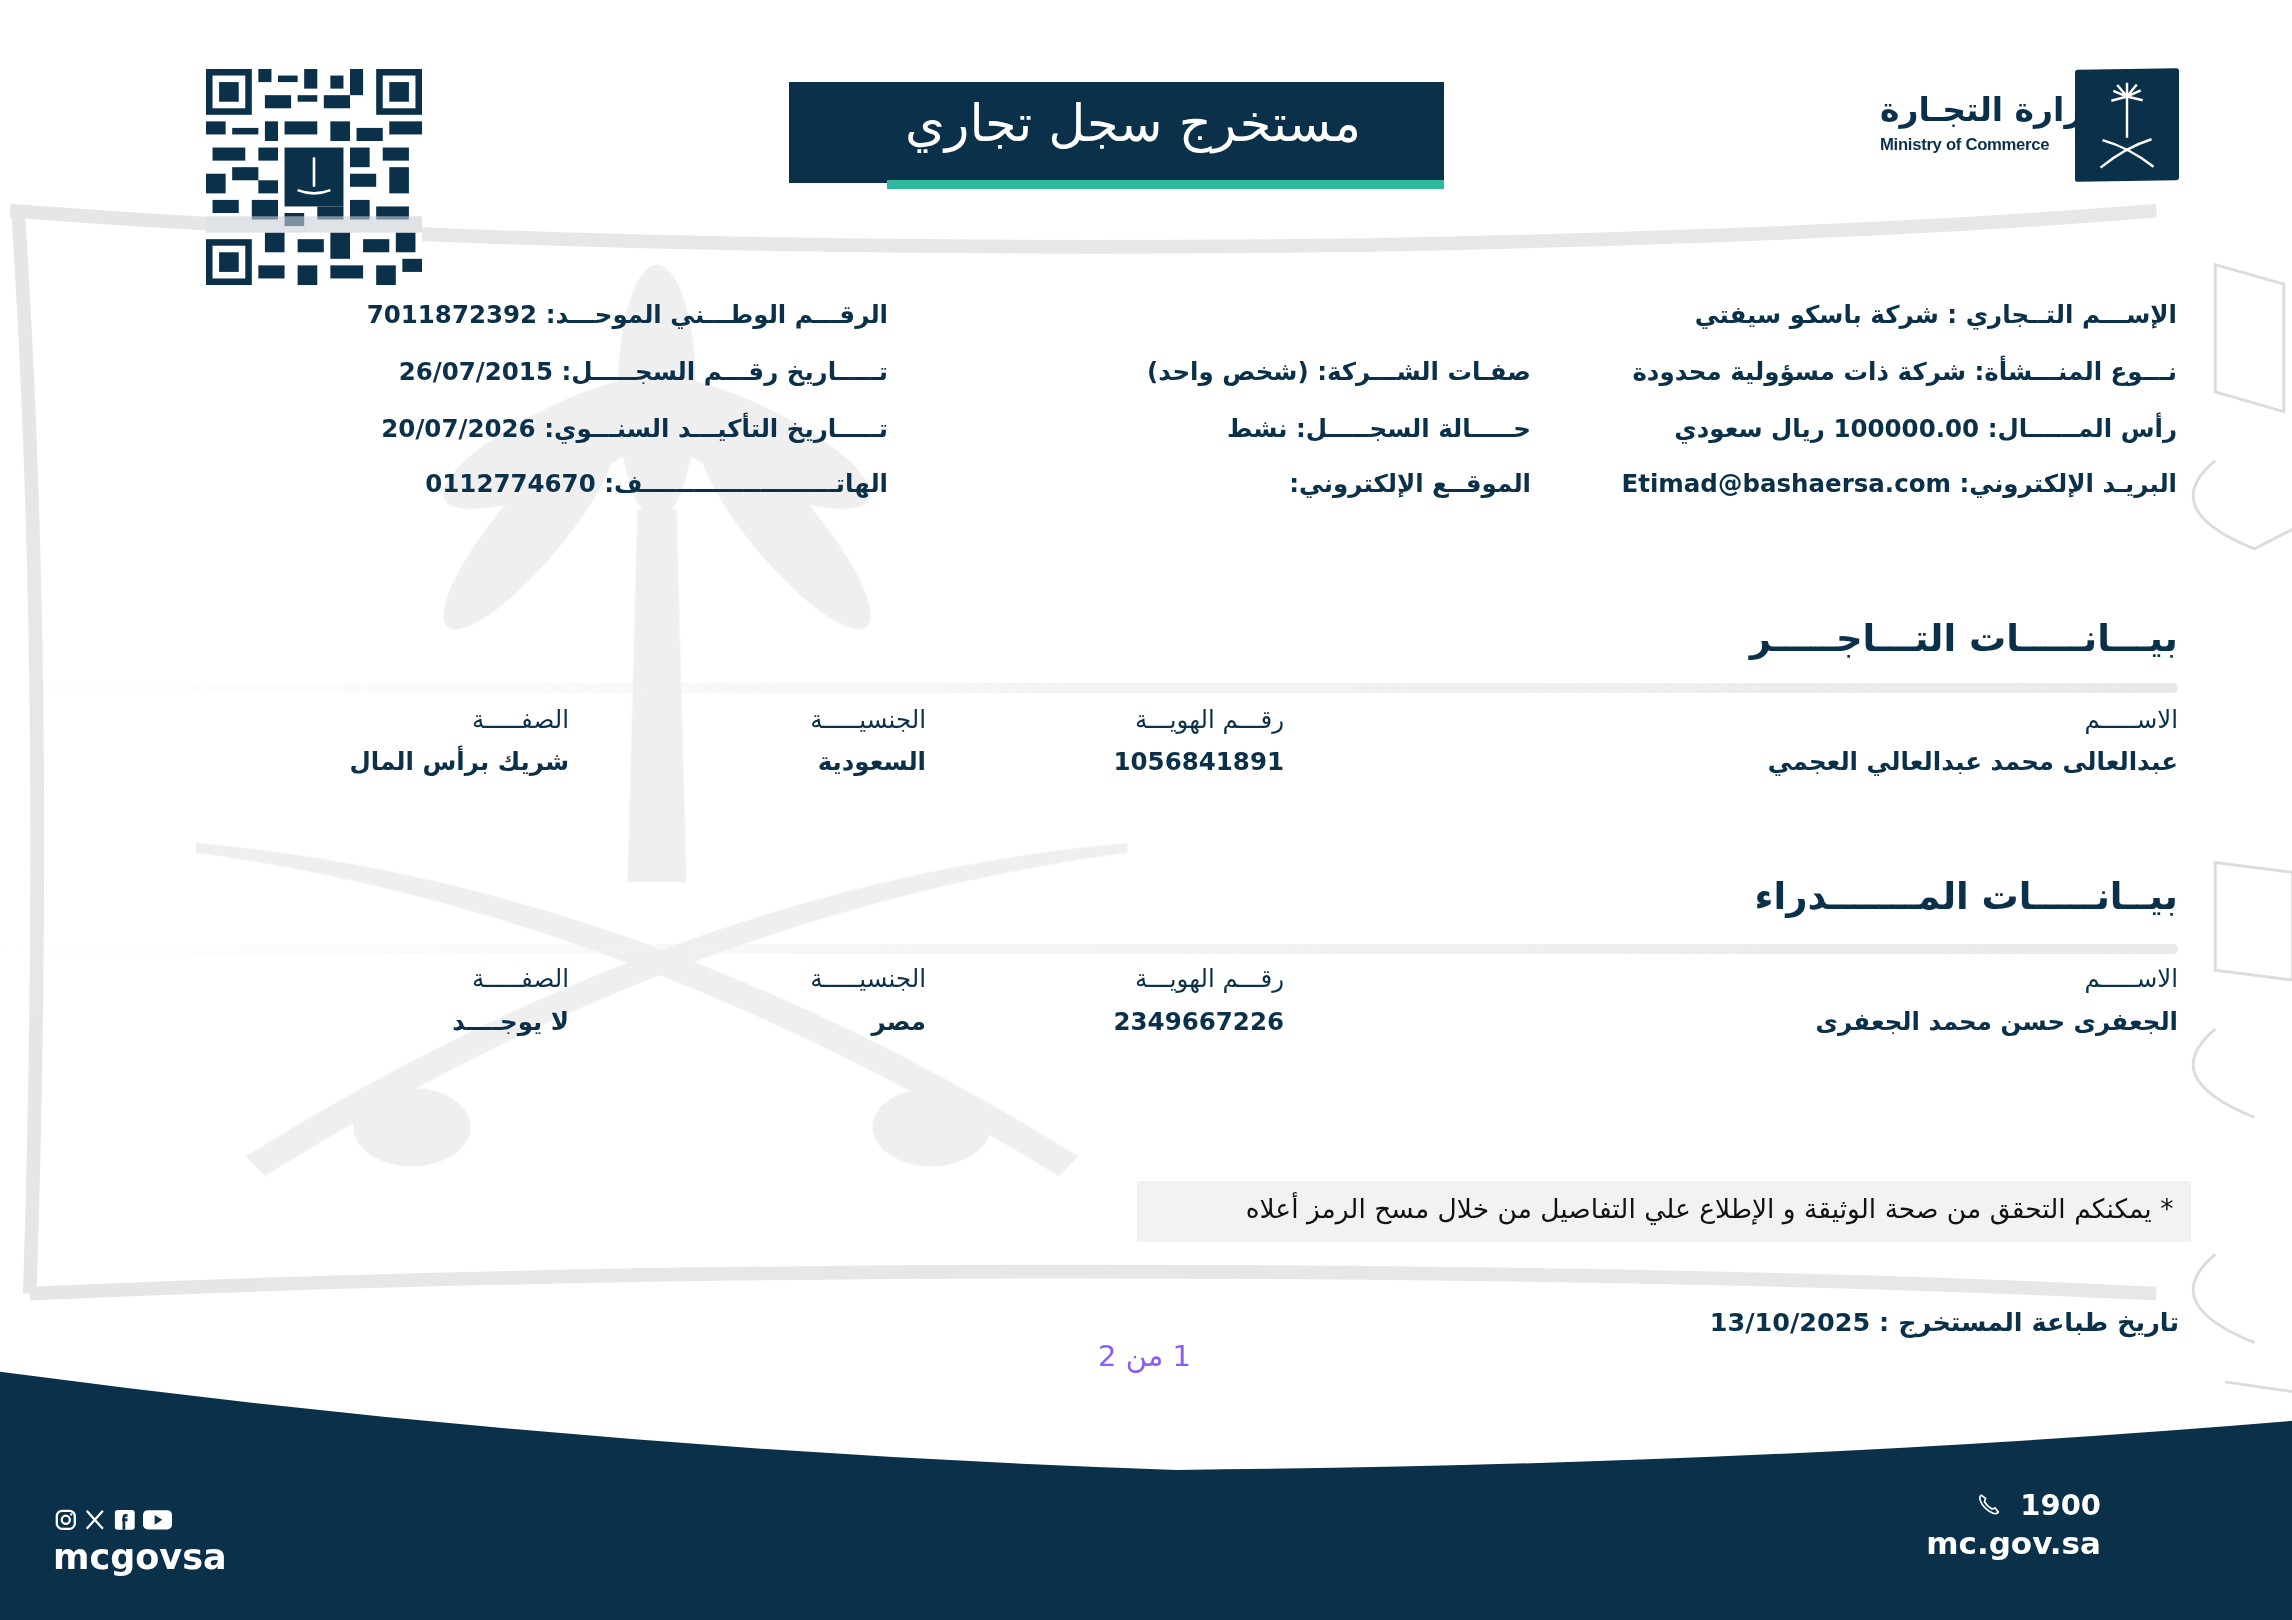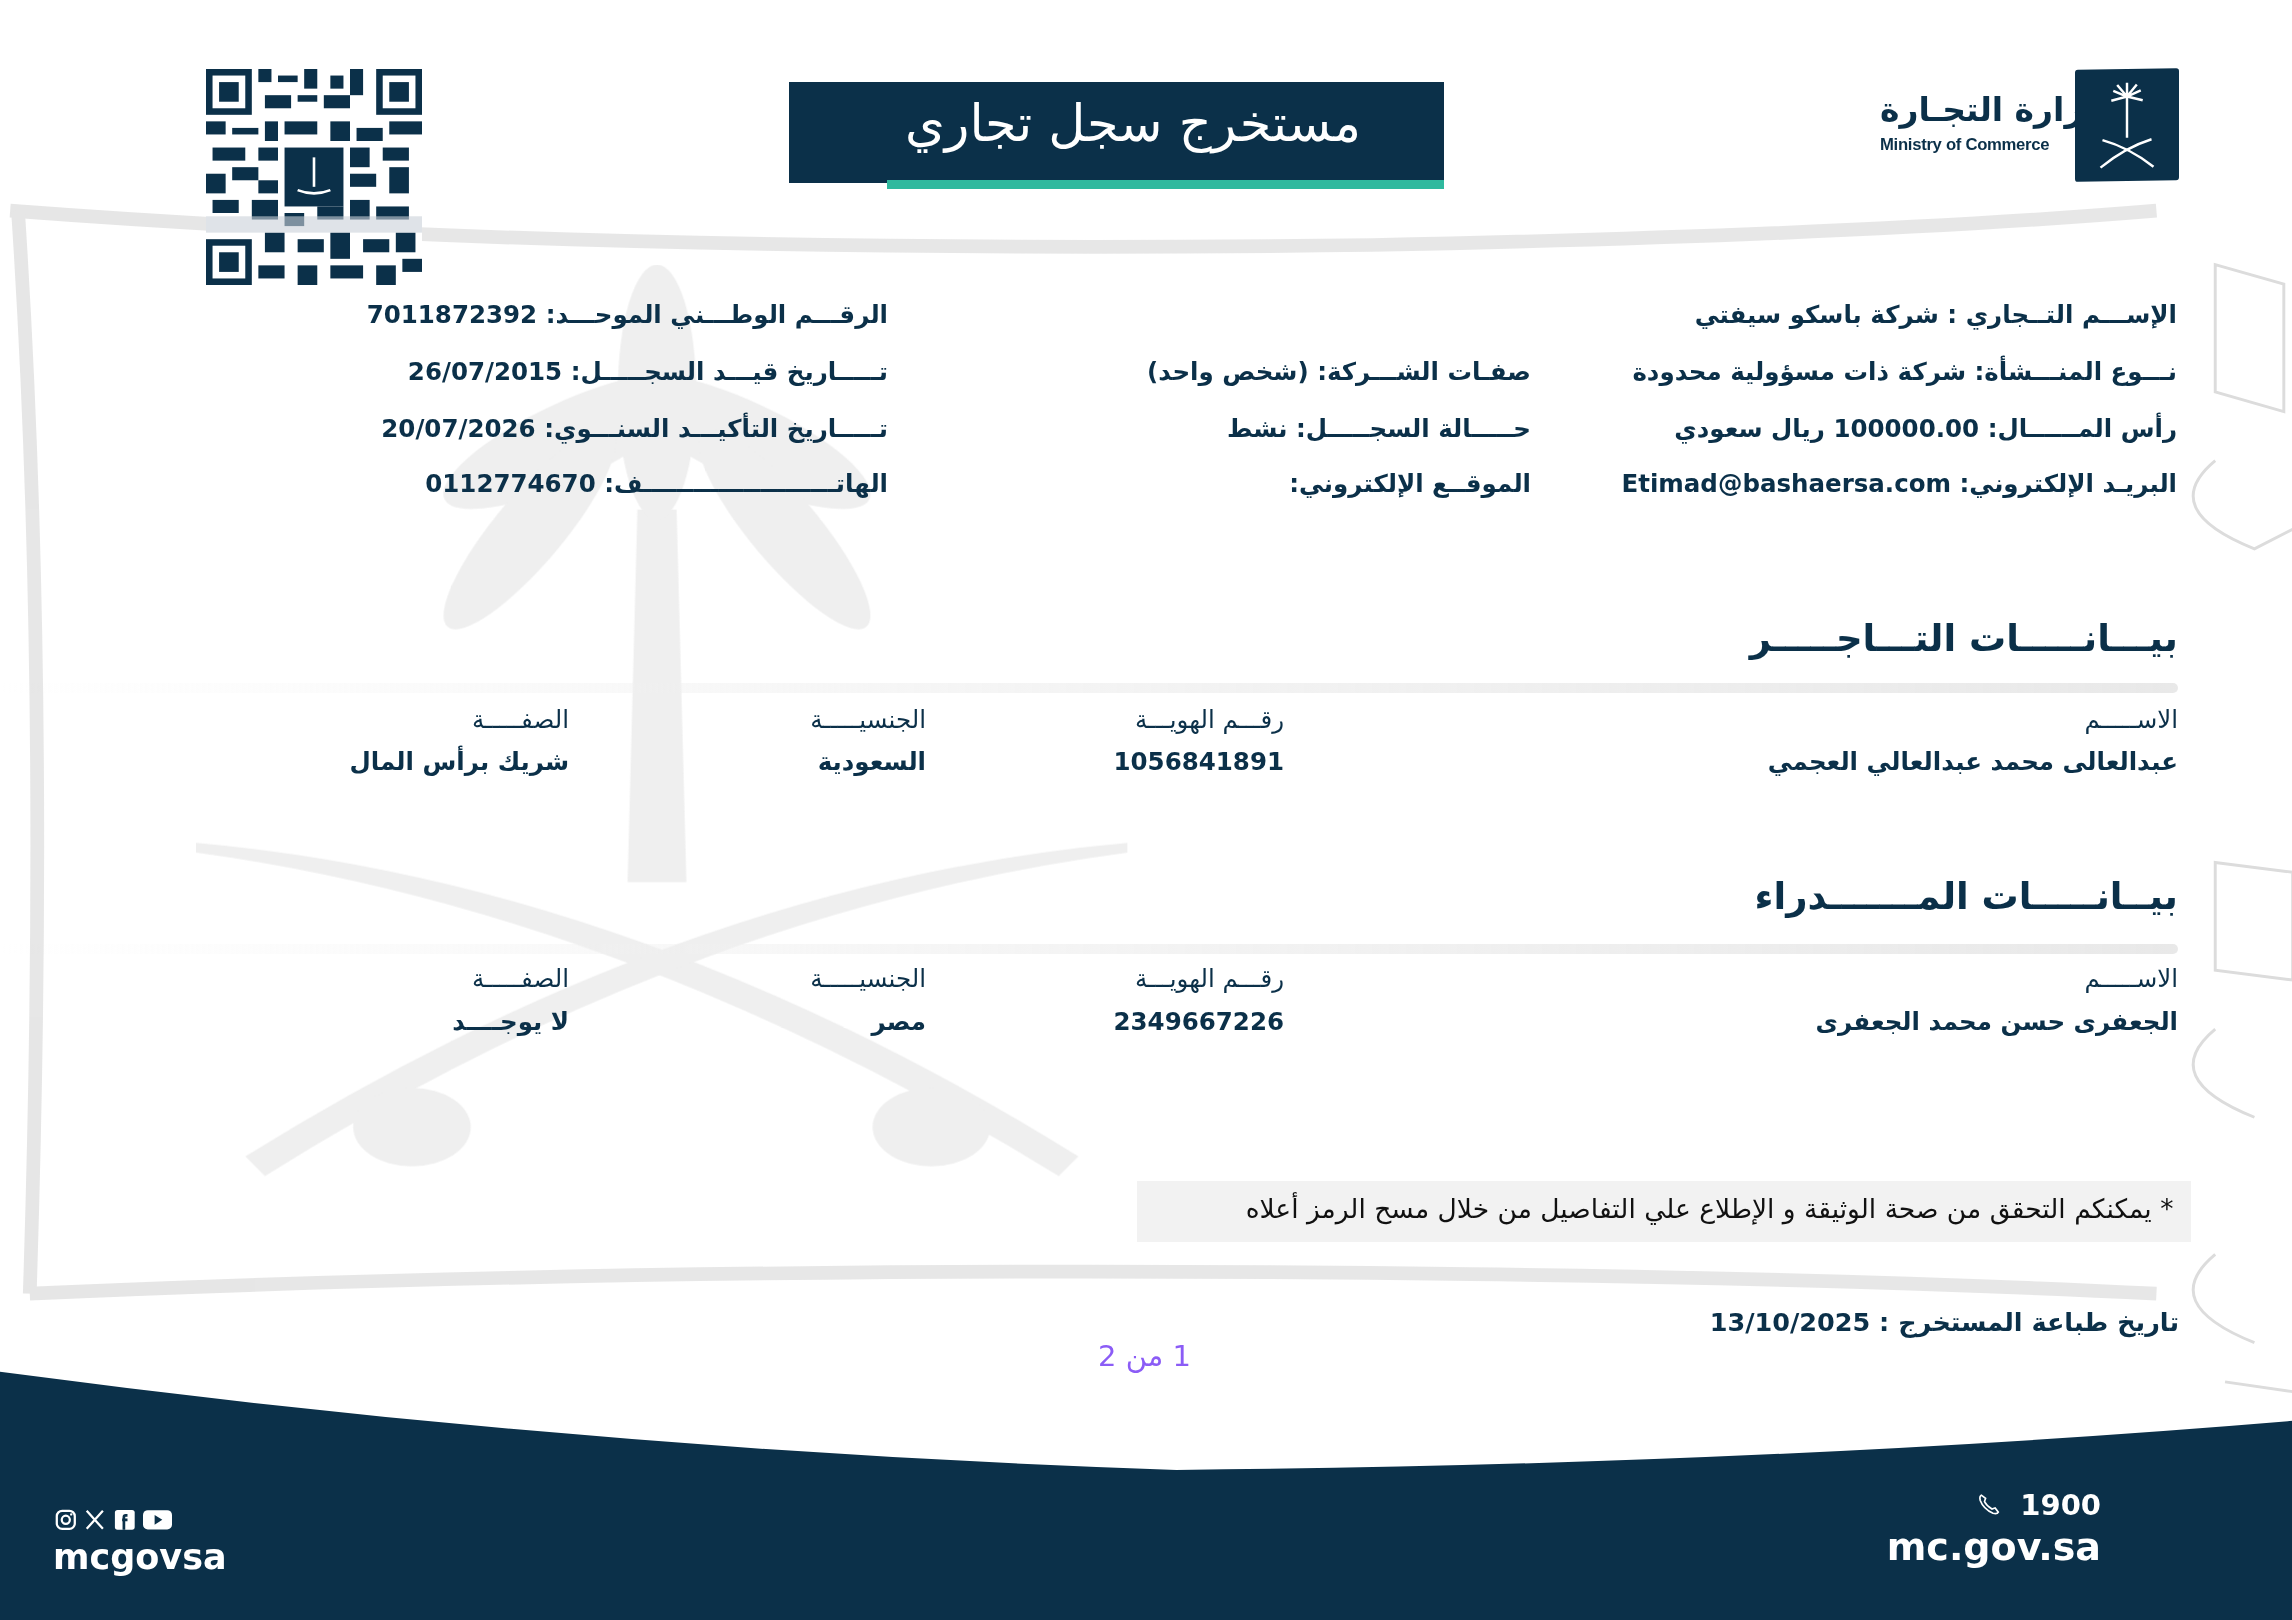--- a/index.html
+++ b/index.html
@@ -57,21 +57,21 @@
     position:absolute; right:17.6px; top:11.8px; direction:rtl; white-space:nowrap;
     font-size:26.5px; color:#111;
   }
   .print-date { position:absolute; right:114px; top:1307px; direction:rtl; white-space:nowrap; font-size:25.5px; font-weight:bold; color:#0b3049; }
   .page-num { position:absolute; left:1098px; top:1339px; direction:rtl; white-space:nowrap; font-size:29px; color:#8b5cf6; }
 
   .footer { position:absolute; left:0; top:1362px; width:2293px; height:258px; }
   .footer-left-icons { position:absolute; left:55px; top:1509px; display:flex; gap:7.8px; align-items:center; }
   .footer-handle { position:absolute; left:53px; top:1537px; color:#fff; font-size:35px; font-weight:bold; font-family:"DejaVu Sans", sans-serif; }
   .footer-phone { position:absolute; right:192px; top:1488px; color:#fff; font-size:29px; font-weight:bold; display:flex; align-items:center; gap:19px; }
-  .footer-site { position:absolute; right:192px; top:1525px; color:#fff; font-size:38px; font-weight:bold; }
+  .footer-site { position:absolute; right:192px; top:1525px; color:#fff; font-size:31px; font-weight:bold; }
   .ico { width:21.6px; height:21.6px; display:inline-block; }
 </style>
 </head>
 <body>
 
 <svg class="watermark" viewBox="0 0 2339 1653">
   <g fill="none" stroke="#e4e4e4" stroke-width="14" opacity="0.9">
     <path d="M10 215 Q 600 260 1400 250 Q 1900 240 2200 215"></path>
     <path d="M18 215 Q 50 700 30 1320"></path>
     <path d="M30 1320 Q 700 1290 1500 1300 Q 1900 1305 2200 1320"></path>
@@ -205,21 +205,21 @@
 <div class="field" style="right:762px; top:469px;">
   <span class="label">الموقــع الإلكتروني:</span>
   <span class="value"></span>
 </div>
 
 <div class="field" style="right:1405px; top:300px;">
   <span class="label">الرقـــم الوطـــني الموحـــد:</span>
   <span class="value">7011872392</span>
 </div>
 <div class="field" style="right:1405px; top:357px;">
-  <span class="label">تـــــاريخ قيـــد السجـــــل:</span>
+  <span class="label">تـــــاريخ رقـــم السجـــــل:</span>
   <span class="value">26/07/2015</span>
 </div>
 <div class="field" style="right:1405px; top:414px;">
   <span class="label">تـــــاريخ التأكيـــد السنـــوي:</span>
   <span class="value">20/07/2026</span>
 </div>
 <div class="field" style="right:1405px; top:469px;">
   <span class="label">الهاتـــــــــــــــــــــــف:</span>
   <span class="value">0112774670</span>
 </div>

